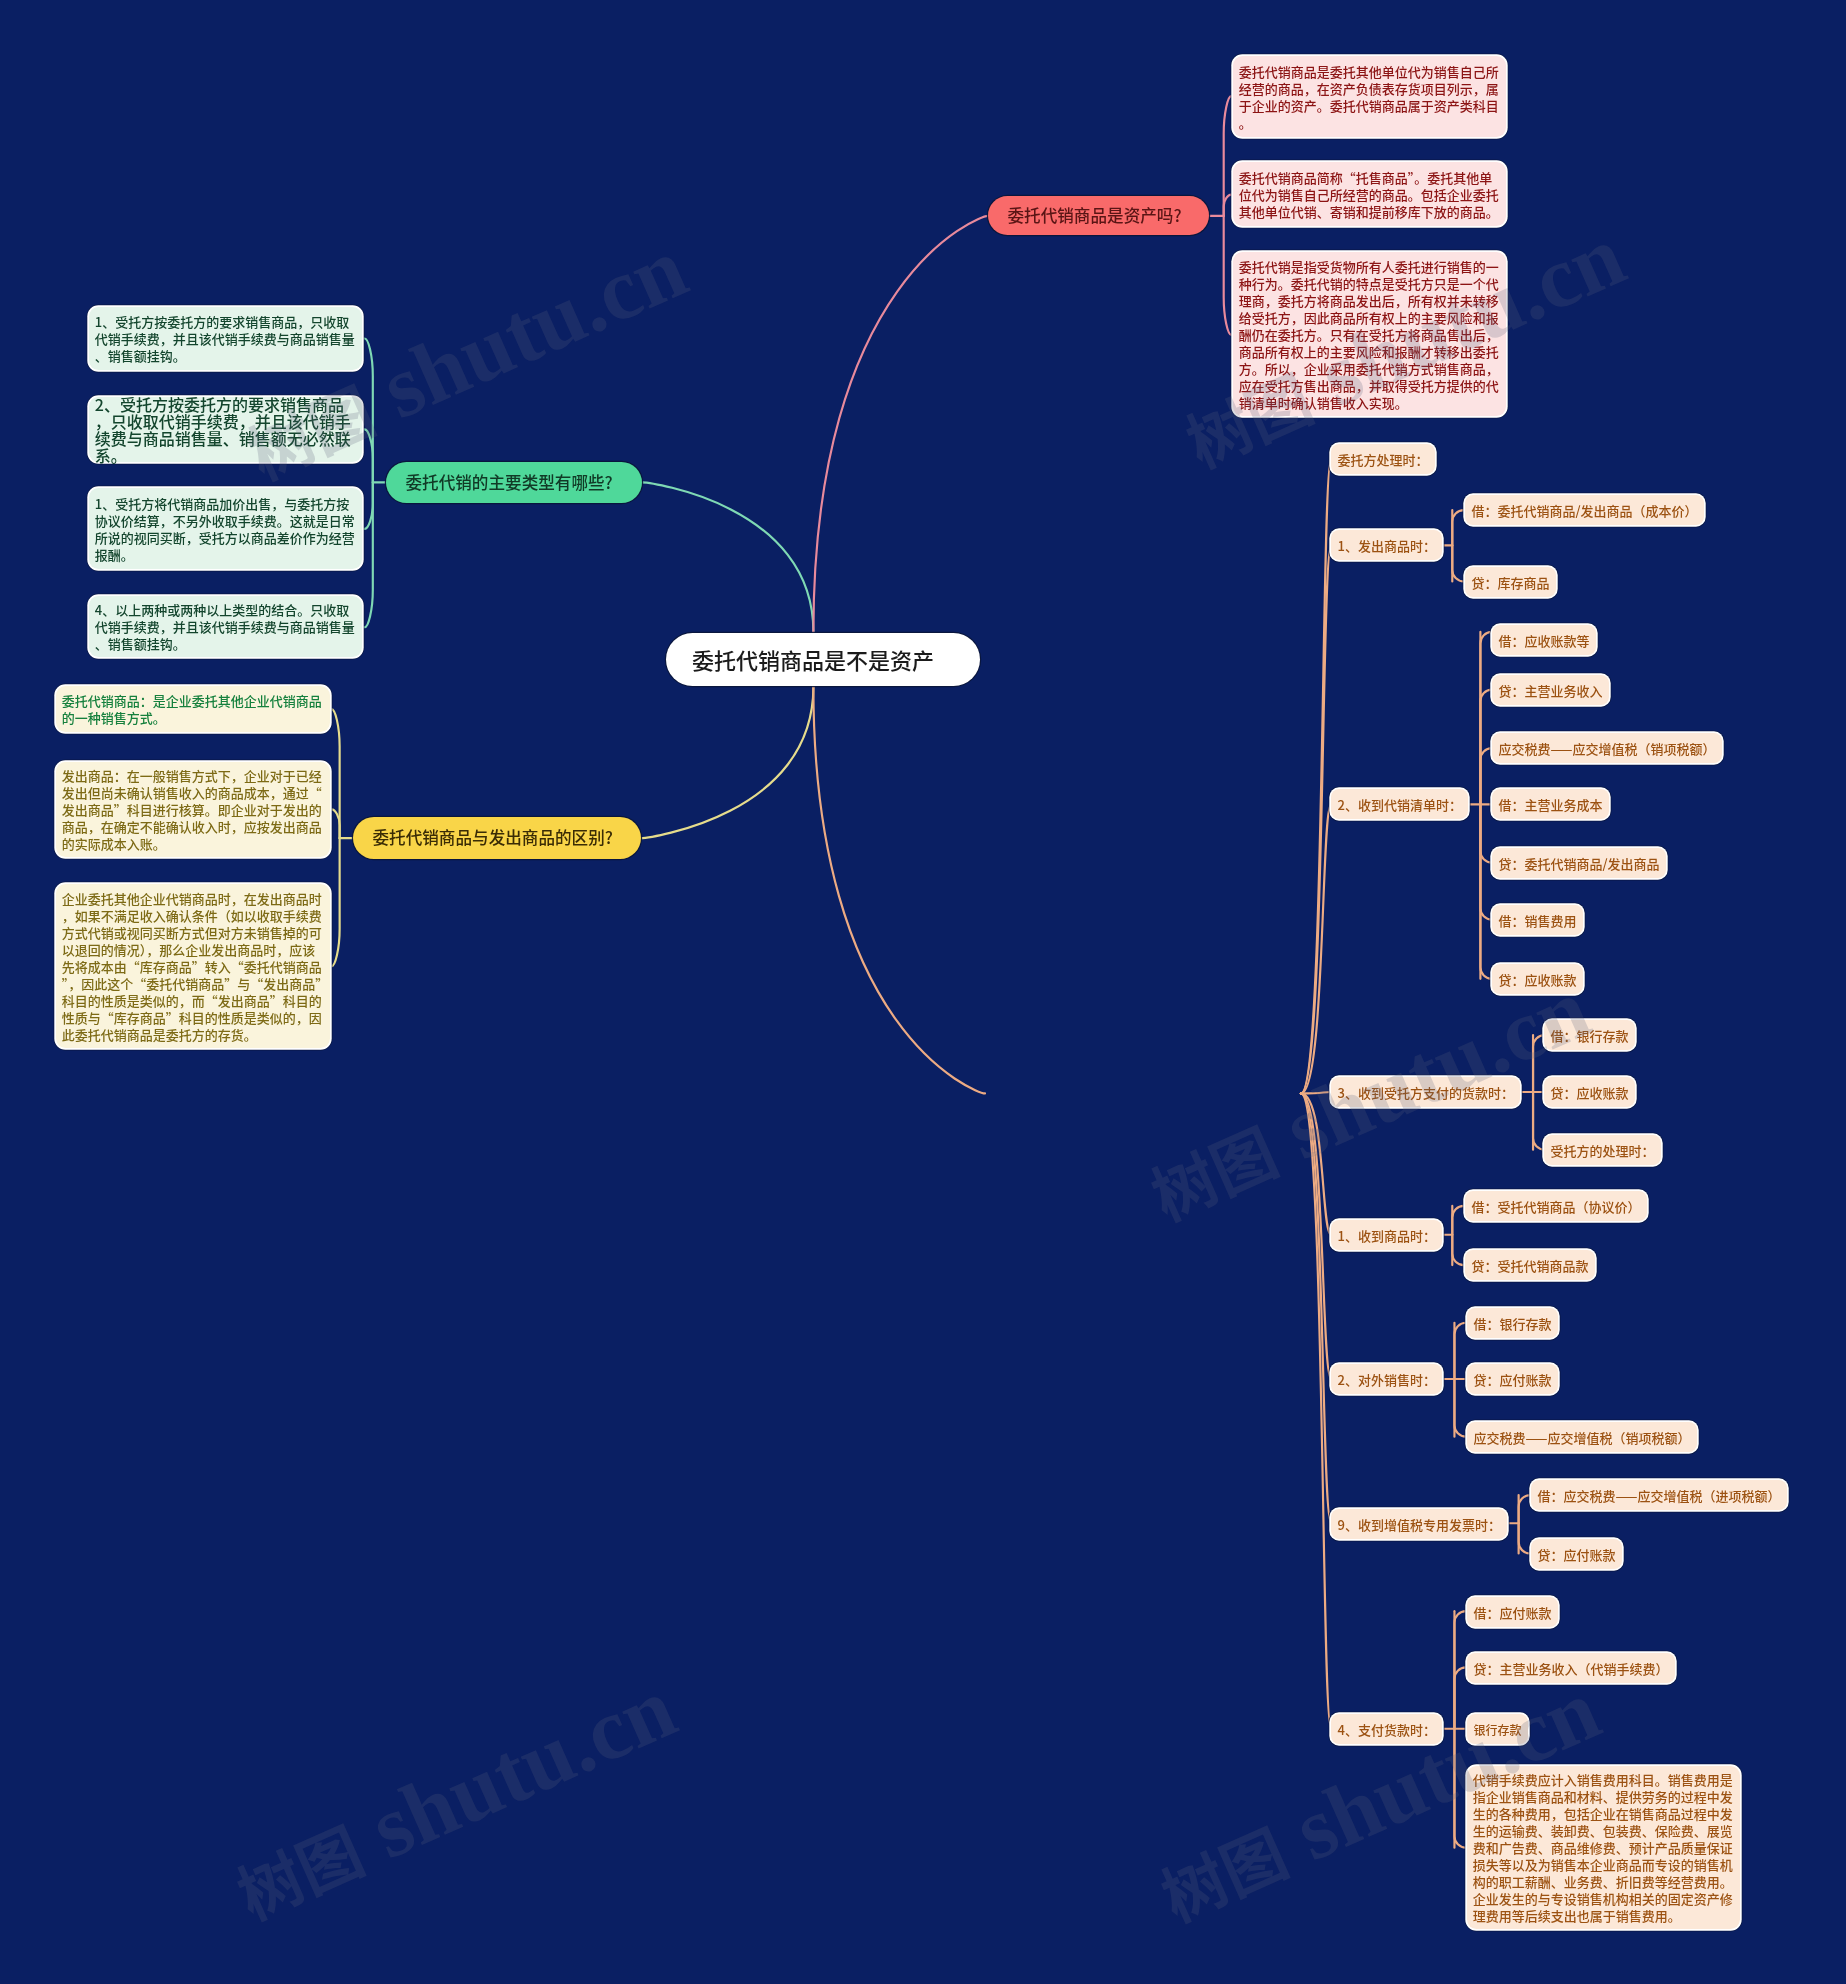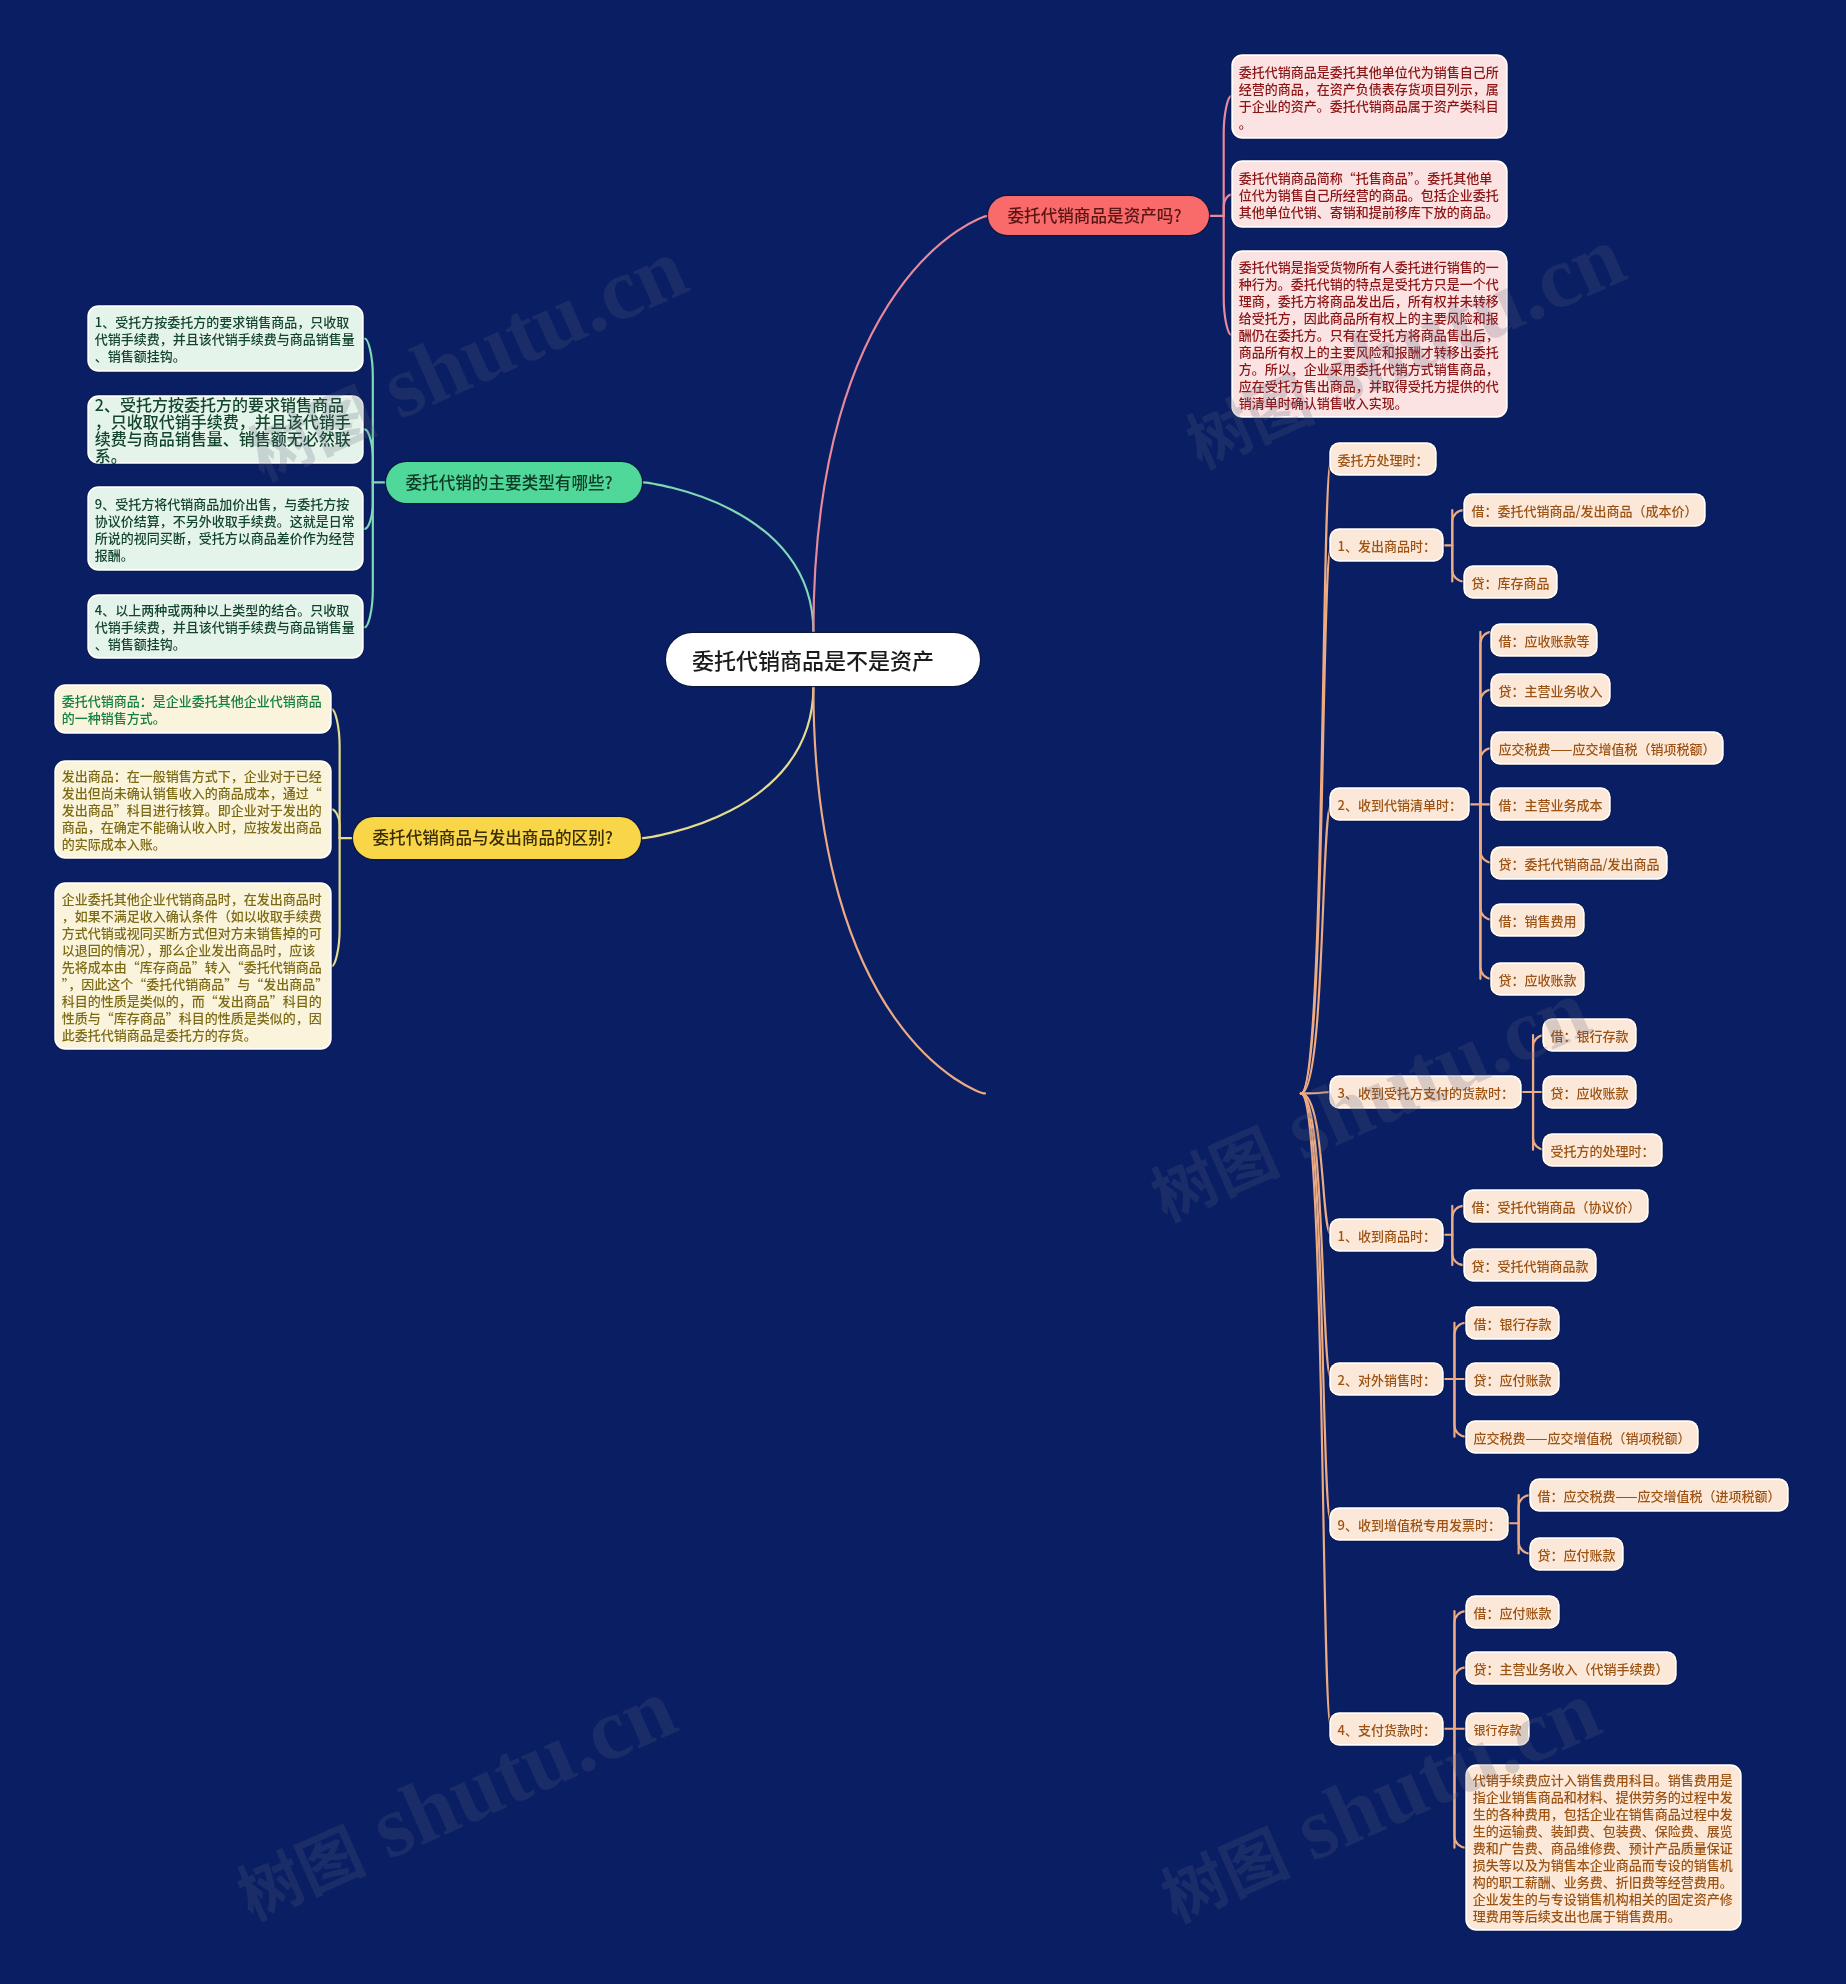--- a/index.html
+++ b/index.html
@@ -108,21 +108,21 @@
       <div class="nd pill" style="left: 386px; top: 462px; width: 256px; height: 41px; background: rgb(79, 216, 154); color: rgb(17, 58, 38); font-size: 16.6px;">
         <span>委托代销的主要类型有哪些?</span>
       </div>
       <div class="nd leaf" style="left: 89px; top: 307px; width: 273px; height: 63px; background: rgb(228, 244, 234); color: rgb(19, 69, 45); font-size: 13px;">
         <span>1、受托方按委托方的要求销售商品，只收取代销手续费，并且该代销手续费与商品销售量、销售额挂钩。</span>
       </div>
       <div class="nd leaf" style="left: 89px; top: 397px; width: 273px; height: 65px; background: rgb(228, 244, 234); color: rgb(19, 69, 45); font-size: 16px;">
         <span>2、受托方按委托方的要求销售商品，只收取代销手续费，并且该代销手续费与商品销售量、销售额无必然联系。</span>
       </div>
       <div class="nd leaf" style="left: 89px; top: 488px; width: 273px; height: 81px; background: rgb(228, 244, 234); color: rgb(19, 69, 45); font-size: 13px;">
-        <span>9、受托方将代销商品加价出售，与委托方按协议价结算，不另外收取手续费。这就是日常所说的视同买断，受托方以商品差价作为经营报酬。</span>
+        <span>1、受托方将代销商品加价出售，与委托方按协议价结算，不另外收取手续费。这就是日常所说的视同买断，受托方以商品差价作为经营报酬。</span>
       </div>
       <div class="nd leaf" style="left: 89px; top: 596px; width: 273px; height: 61px; background: rgb(228, 244, 234); color: rgb(19, 69, 45); font-size: 13px;">
         <span>4、以上两种或两种以上类型的结合。只收取代销手续费，并且该代销手续费与商品销售量、销售额挂钩。</span>
       </div>
       <div class="nd pill" style="left: 353px; top: 817px; width: 288px; height: 42px; background: rgb(249, 213, 72); color: rgb(58, 44, 5); font-size: 16.6px;">
         <span>委托代销商品与发出商品的区别?</span>
       </div>
       <div class="nd leaf" style="left: 56px; top: 686px; width: 274px; height: 46px; background: rgb(250, 244, 220); color: #15803d; font-size: 13px;">
         <span>委托代销商品：是企业委托其他企业代销商品的一种销售方式。</span>
       </div>

